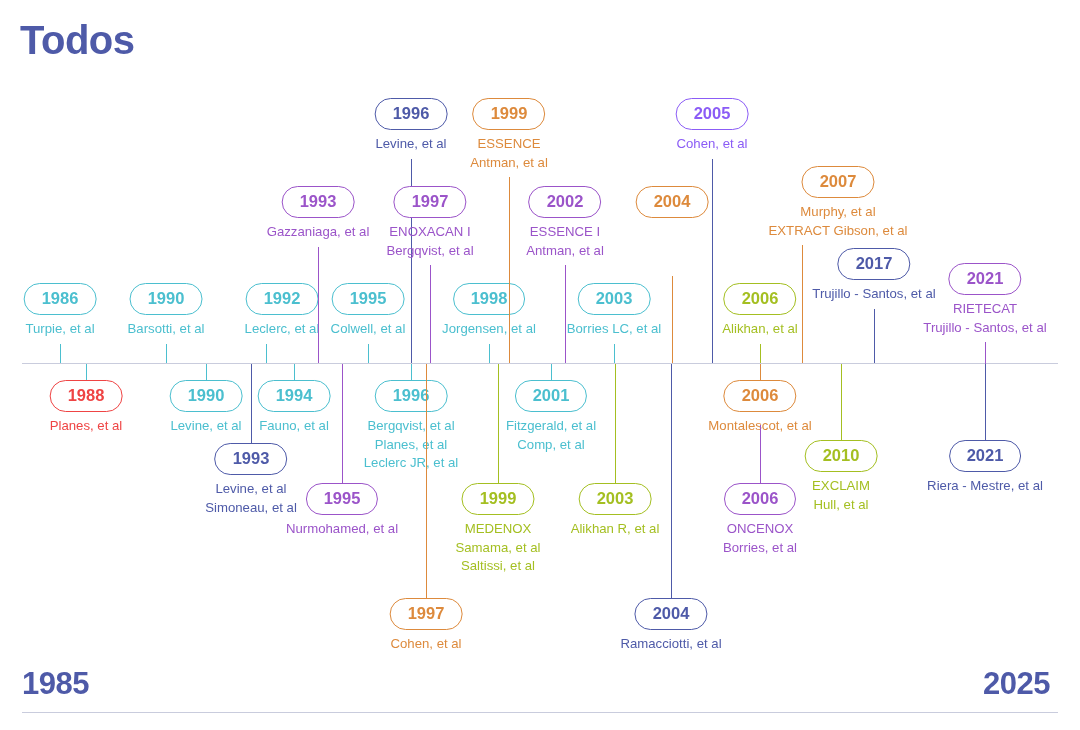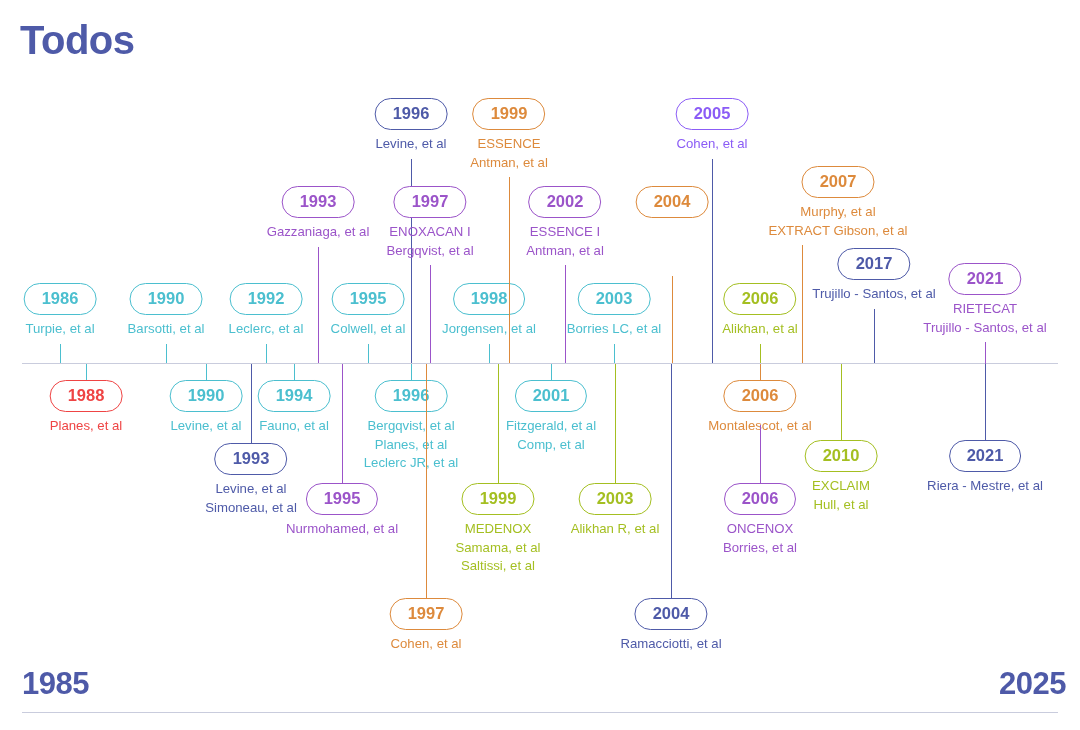--- a/index.html
+++ b/index.html
@@ -49,21 +49,21 @@
   }
   .end-year {
     position: absolute;
     top: 666px;
     font-size: 31px;
     font-weight: bold;
     color: #4e5aa8;
     letter-spacing: -0.5px;
   }
   #start-year { left: 22px; }
-  #end-year   { right: 14px; }
+  #end-year   { right: 30px; }
 
   
   .entry {
     position: absolute;
     transform: translateX(-50%);
     text-align: center;
     white-space: nowrap;
   }
   .pill {
     display: inline-block;
@@ -115,21 +115,21 @@
         </div></div>
       <div class="stem" style="left: 166px; top: 344px; height: 19px; color: rgb(75, 191, 207);"></div>
       <div class="entry" style="left: 166px; top: 283px; color: rgb(75, 191, 207);"><div class="pill">1990</div><div class="labels">
           <div>Barsotti, et al</div>
         </div></div>
       <div class="stem" style="left: 206px; top: 364px; height: 17px; color: rgb(75, 191, 207);"></div>
       <div class="entry" style="left: 206px; top: 380px; color: rgb(75, 191, 207);"><div class="pill">1990</div><div class="labels">
           <div>Levine, et al</div>
         </div></div>
       <div class="stem" style="left: 266px; top: 344px; height: 19px; color: rgb(75, 191, 207);"></div>
-      <div class="entry" style="left: 266px; top: 283px; color: rgb(75, 191, 207);"><div class="pill">1992</div><div class="labels">
+      <div class="entry" style="left: 282px; top: 283px; color: rgb(75, 191, 207);"><div class="pill">1992</div><div class="labels">
           <div>Leclerc, et al</div>
         </div></div>
       <div class="stem" style="left: 318px; top: 247px; height: 116px; color: rgb(155, 84, 201);"></div>
       <div class="entry" style="left: 318px; top: 186px; color: rgb(155, 84, 201);"><div class="pill">1993</div><div class="labels">
           <div>Gazzaniaga, et al</div>
         </div></div>
       <div class="stem" style="left: 251px; top: 364px; height: 80px; color: rgb(78, 90, 168);"></div>
       <div class="entry" style="left: 251px; top: 443px; color: rgb(78, 90, 168);"><div class="pill">1993</div><div class="labels">
           <div>Levine, et al</div>
           <div>Simoneau, et al</div>

